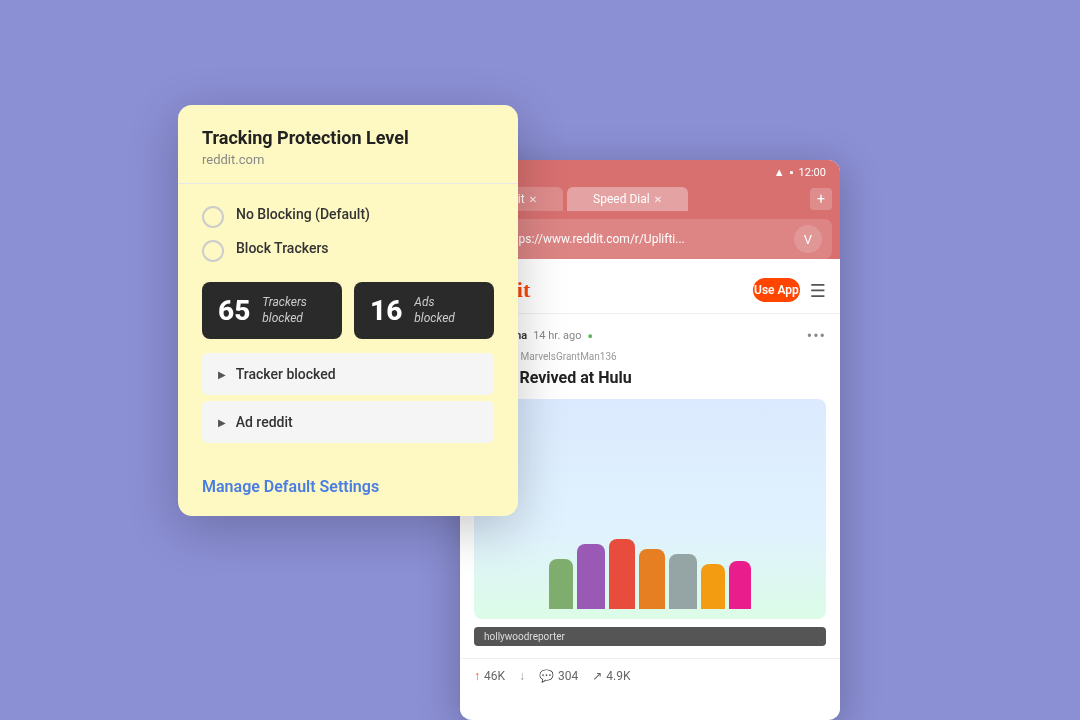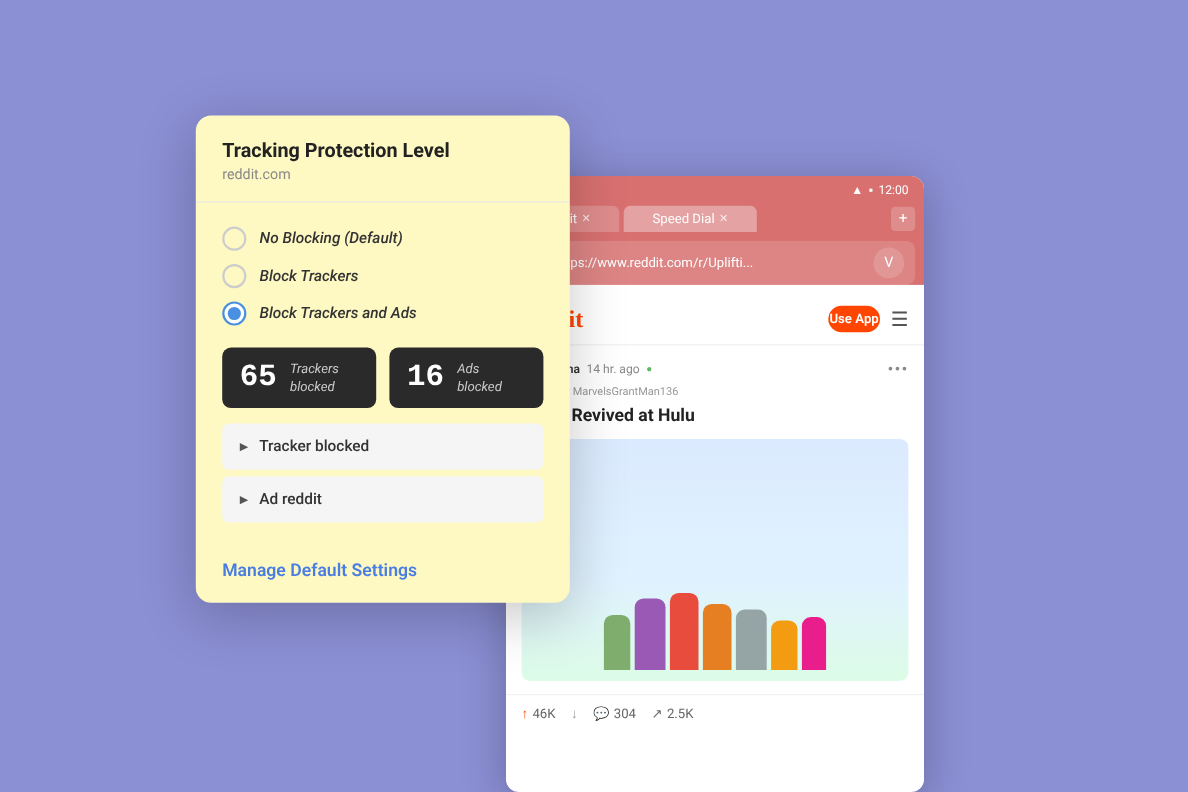--- a/index.html
+++ b/index.html
@@ -296,25 +296,23 @@
       font-size: 13px;
       color: #888;
     }
 
     .panel-body {
       padding: 16px 24px;
     }
 
     .radio-option {
       display: flex;
-      align-items: center;
       gap: 12px;
       padding: 6px 0;
       cursor: pointer;
-      font-style: italic;
     }
 
     .radio-circle {
       width: 22px;
       height: 22px;
       border-radius: 50%;
       border: 2px solid #ccc;
       display: flex;
       align-items: center;
       justify-content: center;
@@ -353,21 +351,20 @@
       background: #2a2a2a;
       border-radius: 8px;
       padding: 12px 16px;
       flex: 1;
     }
 
     .stat-number {
       font-size: 28px;
       font-weight: 800;
       color: #fff;
-      font-family: Liberation Mono, monospace;
     }
 
     .stat-label {
       font-size: 12px;
       color: #ccc;
       line-height: 1.3;
       font-style: italic;
     }
 
     
@@ -464,37 +461,38 @@
           <div class="char1"></div>
           <div class="char2"></div>
           <div class="char3"></div>
           <div class="char4"></div>
           <div class="char5"></div>
           <div class="char6"></div>
           <div class="char7"></div>
         </div>
       </div>
 
+      <div class="post-source-bar">hollywoodreporter</div>
     </div>
 
     <div class="post-actions">
       <div class="action-item">
         <span class="upvote-icon">↑</span>
         <span>46K</span>
       </div>
       <div class="action-item">
         <span class="downvote-icon">↓</span>
       </div>
       <div class="action-item">
         <span>💬</span>
         <span>304</span>
       </div>
       <div class="action-item">
         <span>↗</span>
-        <span>2.5K</span>
+        <span>4.9K</span>
       </div>
     </div>
   </div>
 </div>
 
 <div class="tracking-panel">
   <div class="panel-header">
     <div class="panel-title">Tracking Protection Level</div>
     <div class="panel-domain">reddit.com</div>
   </div>
@@ -504,26 +502,20 @@
     <div class="radio-option">
       <div class="radio-circle"></div>
       <span class="radio-label">No Blocking (Default)</span>
     </div>
 
     <div class="radio-option">
       <div class="radio-circle"></div>
       <span class="radio-label">Block Trackers</span>
     </div>
 
-    <div class="radio-option">
-      <div class="radio-circle selected">
-        <div class="radio-inner"></div>
-      </div>
-      <span class="radio-label">Block Trackers and Ads</span>
-    </div>
 
     <div class="stats-row">
       <div class="stat-card">
         <span class="stat-number">65</span>
         <span class="stat-label">Trackers<br>blocked</span>
       </div>
       <div class="stat-card">
         <span class="stat-number">16</span>
         <span class="stat-label">Ads<br>blocked</span>
       </div>

